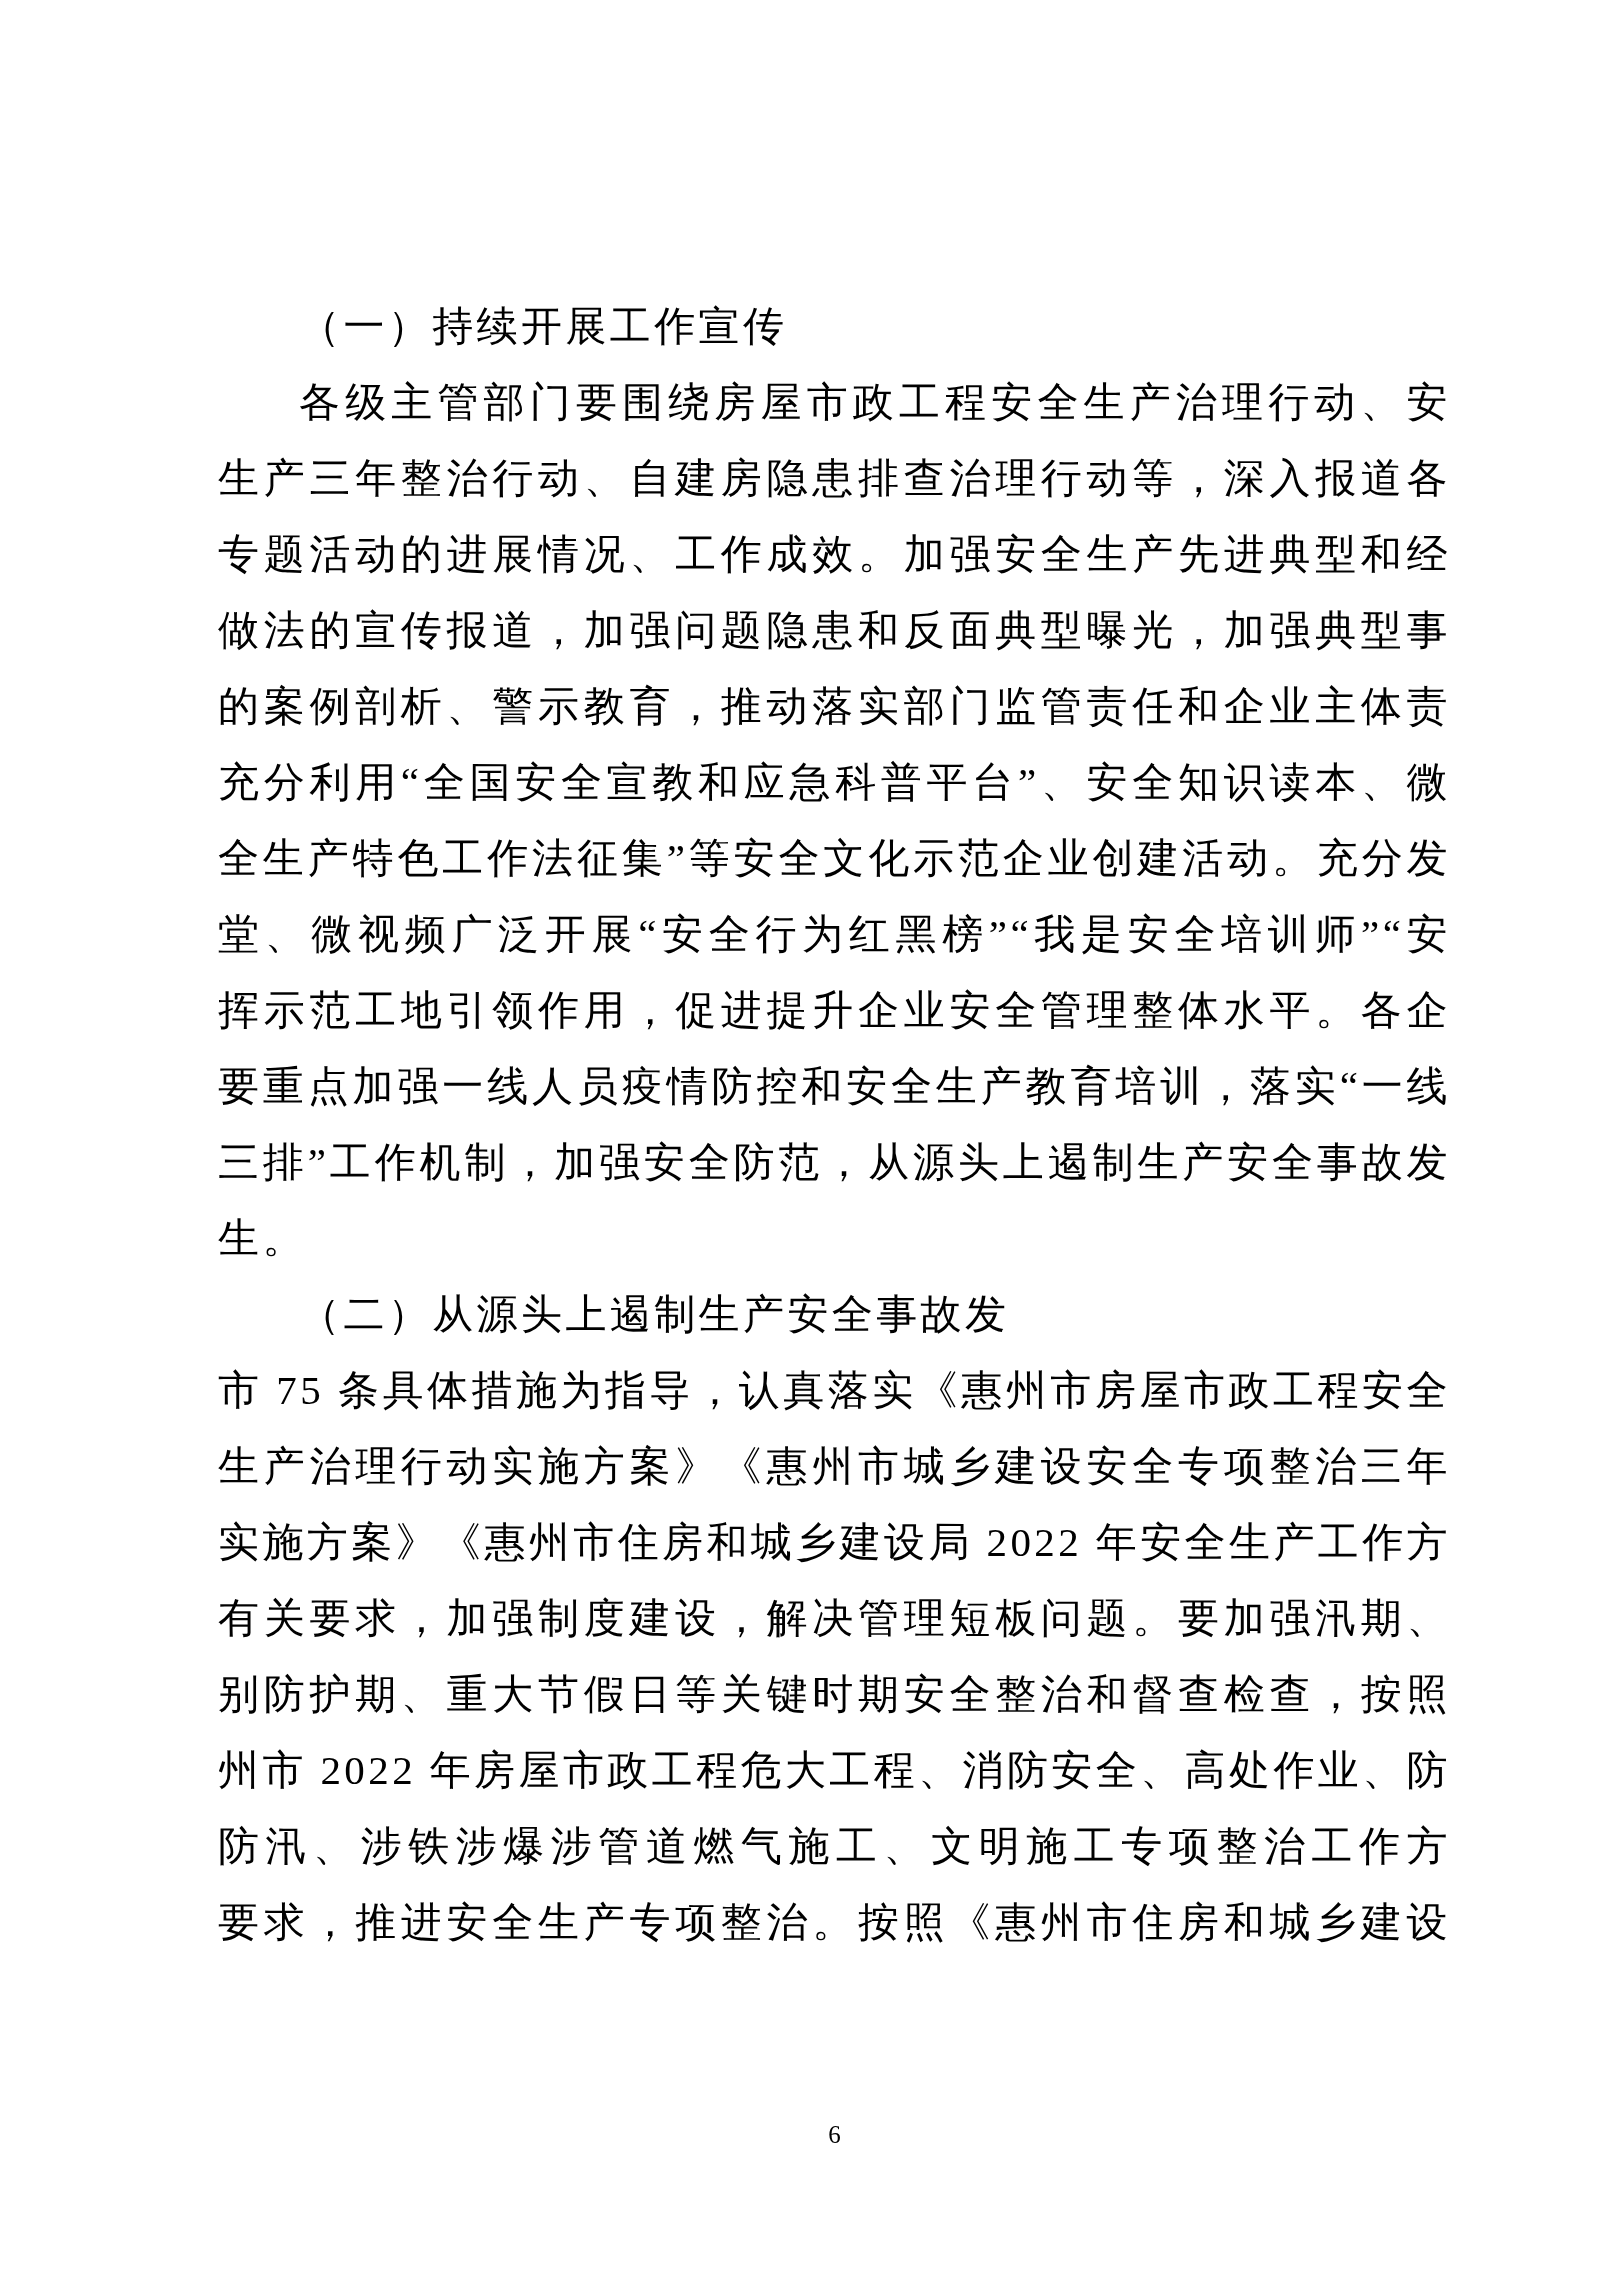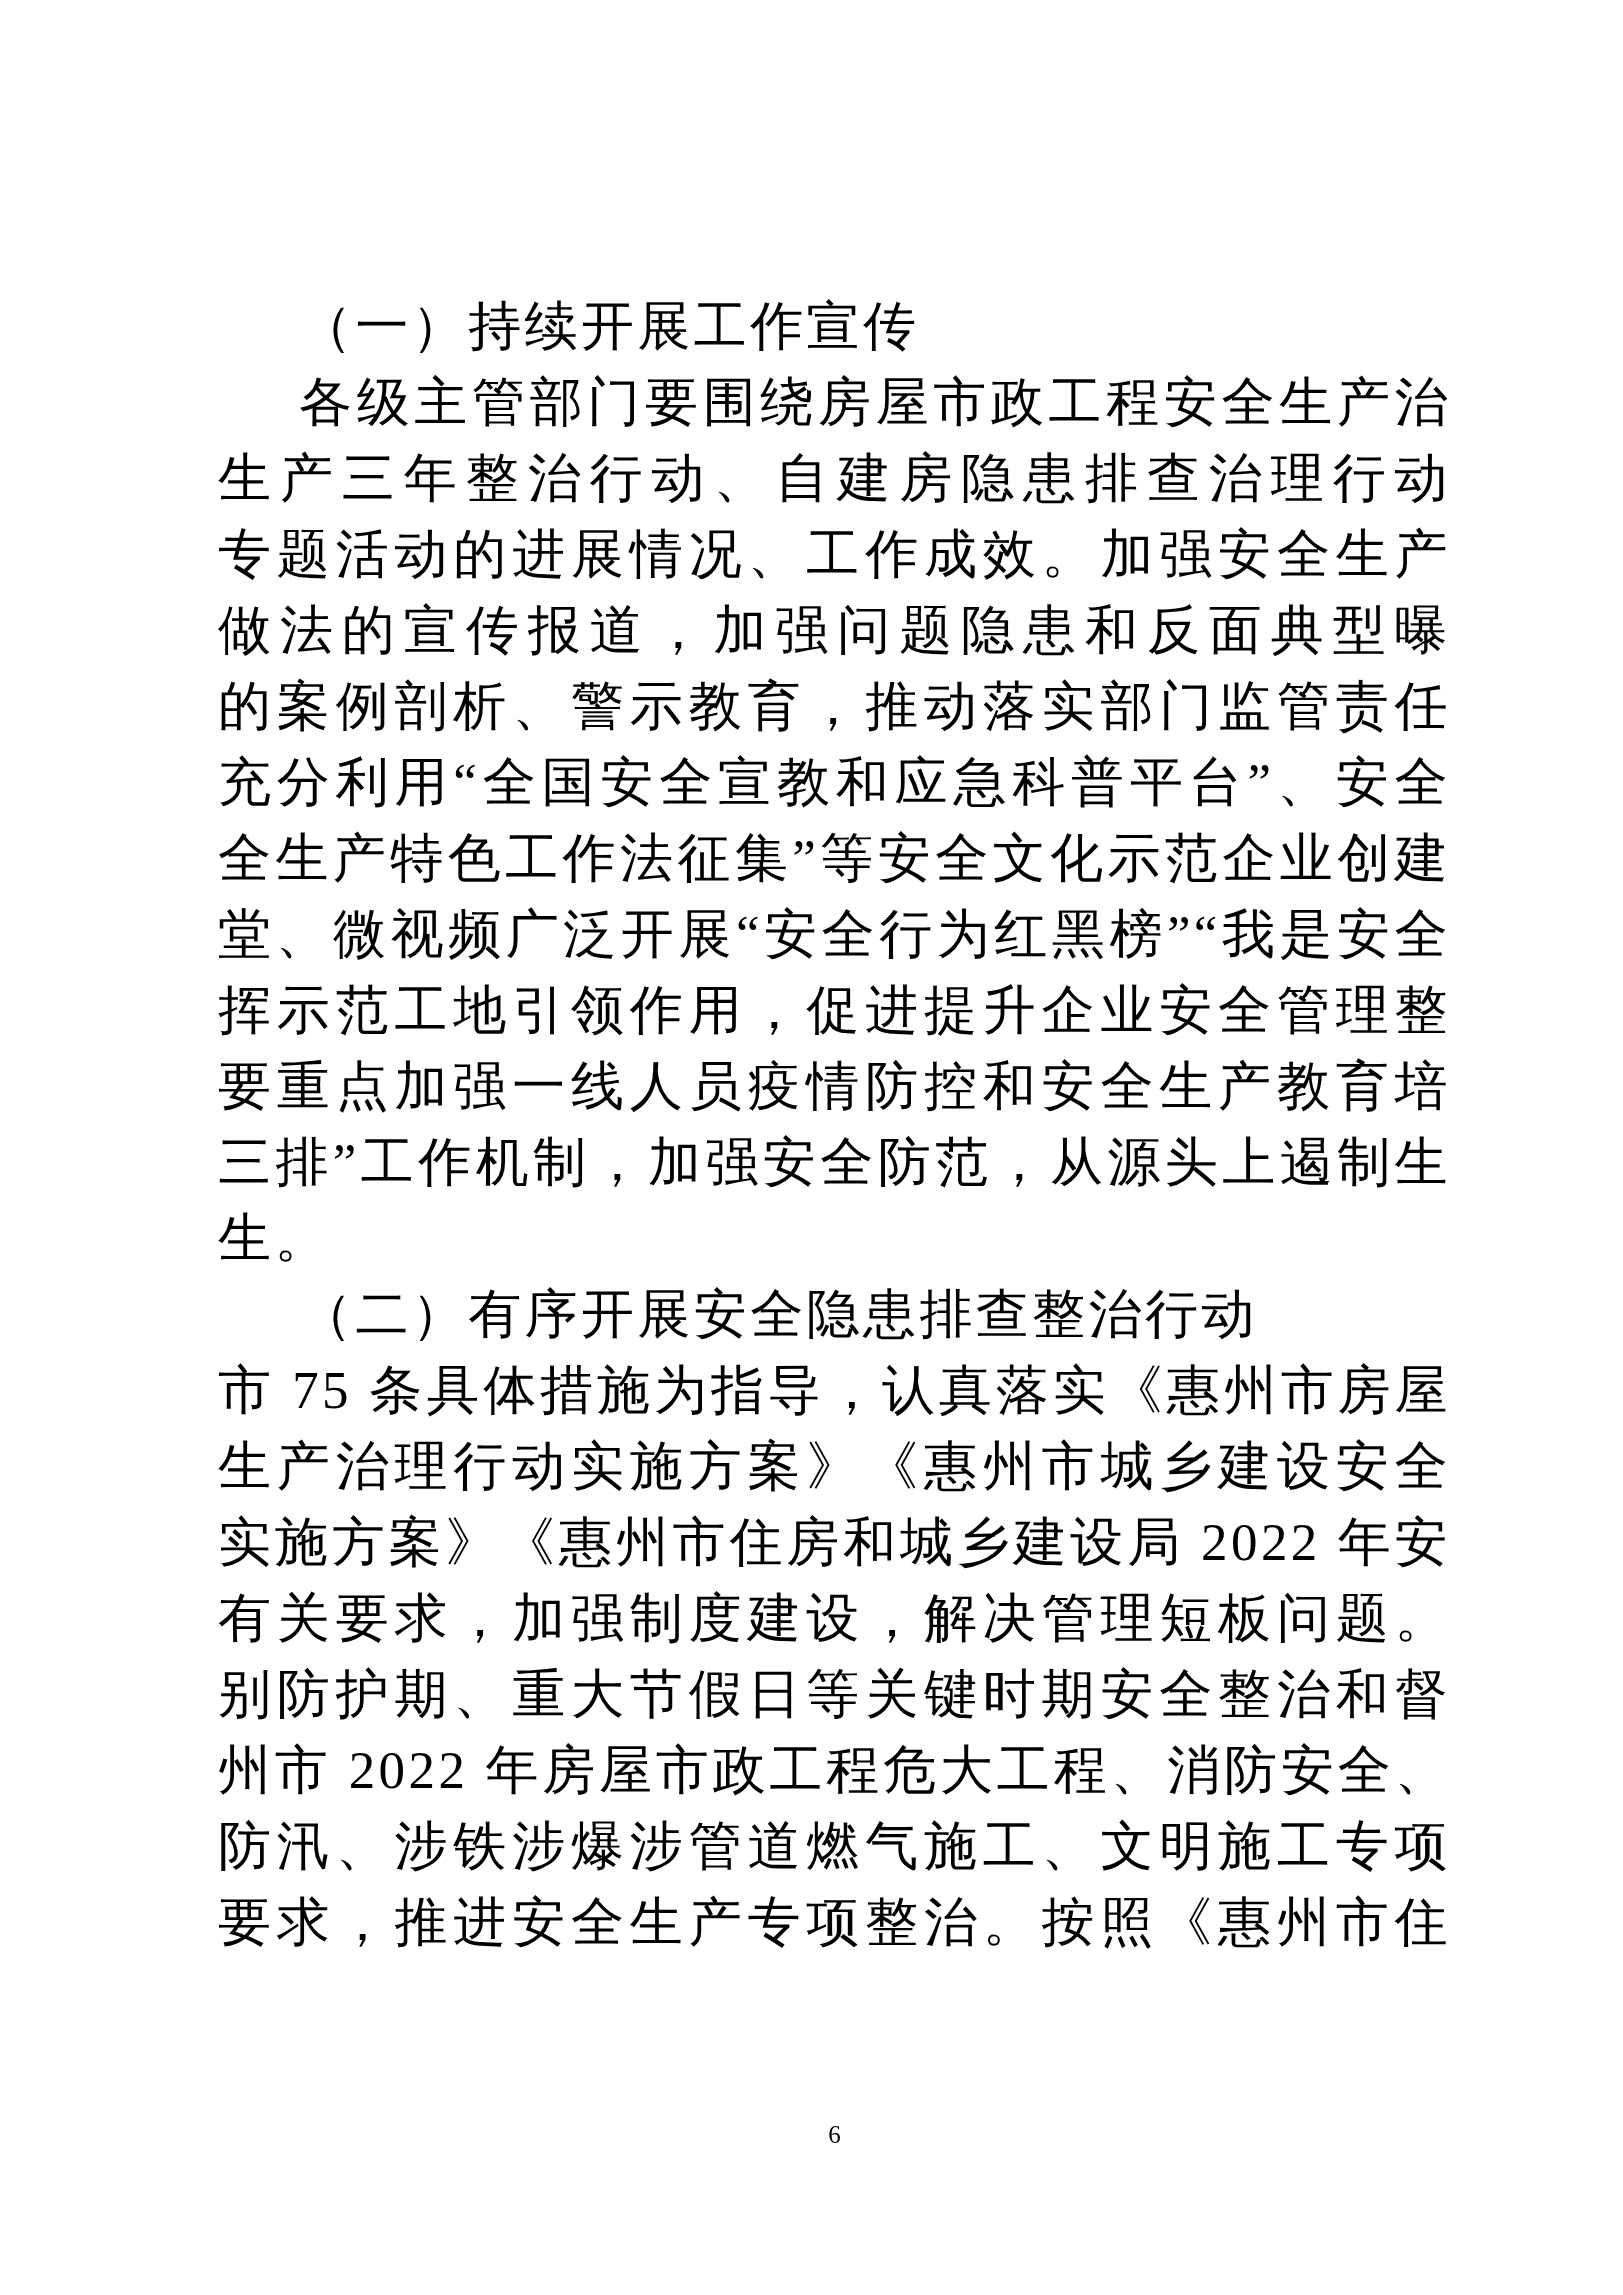--- a/index.html
+++ b/index.html
@@ -18,21 +18,21 @@
   }
   .textblock {
     position: absolute;
     left: 218px;
     top: 288px;
     width: 1233px;
   }
   .line {
     height: 76px;
     line-height: 76px;
-    font-size: 53px;
+    font-size: 41px;
     letter-spacing: 3.4px;
     color: #000000;
     text-align: justify;
     text-align-last: justify;
     overflow: hidden;
   }
   .line.indent {
     padding-left: 81px;
   }
   .line.no-stretch {
@@ -64,21 +64,21 @@
       <div class="line">专题活动的进展情况、工作成效。加强安全生产先进典型和经验</div>
       <div class="line">做法的宣传报道，加强问题隐患和反面典型曝光，加强典型事故</div>
       <div class="line">的案例剖析、警示教育，推动落实部门监管责任和企业主体责任。</div>
       <div class="line">充分利用“全国安全宣教和应急科普平台”、安全知识读本、微课</div>
       <div class="line">全生产特色工作法征集”等安全文化示范企业创建活动。充分发</div>
       <div class="line">堂、微视频广泛开展“安全行为红黑榜”“我是安全培训师”“安</div>
       <div class="line">挥示范工地引领作用，促进提升企业安全管理整体水平。各企业</div>
       <div class="line">要重点加强一线人员疫情防控和安全生产教育培训，落实“一线</div>
       <div class="line">三排”工作机制，加强安全防范，从源头上遏制生产安全事故发</div>
       <div class="line no-stretch">生。</div>
-      <div class="line indent heading no-stretch">（二）有序开展安全隐患排查整治行动</div>
+      <div class="line indent heading no-stretch">（二）从源头上遏制生产安全事故发</div>
       <div class="line">市 75 条具体措施为指导，认真落实《惠州市房屋市政工程安全</div>
       <div class="line">生产治理行动实施方案》《惠州市城乡建设安全专项整治三年行动</div>
       <div class="line">实施方案》《惠州市住房和城乡建设局 2022 年安全生产工作方案》</div>
       <div class="line">有关要求，加强制度建设，解决管理短板问题。要加强汛期、特</div>
       <div class="line">别防护期、重大节假日等关键时期安全整治和督查检查，按照《惠</div>
       <div class="line">州市 2022 年房屋市政工程危大工程、消防安全、高处作业、防风</div>
       <div class="line">防汛、涉铁涉爆涉管道燃气施工、文明施工专项整治工作方案》</div>
       <div class="line">要求，推进安全生产专项整治。按照《惠州市住房和城乡建设局</div>
     </div>
   <div class="page-number">6</div>

